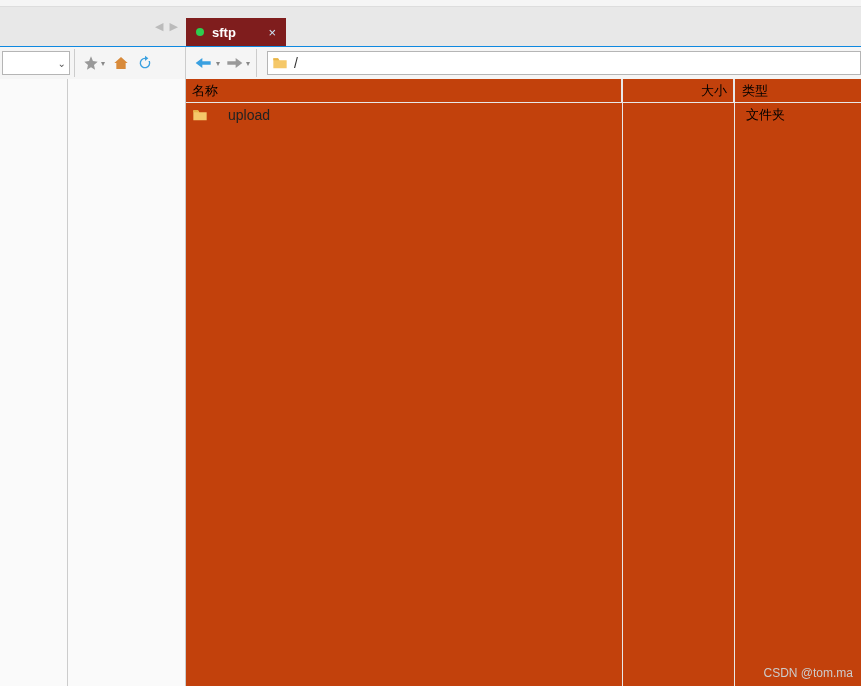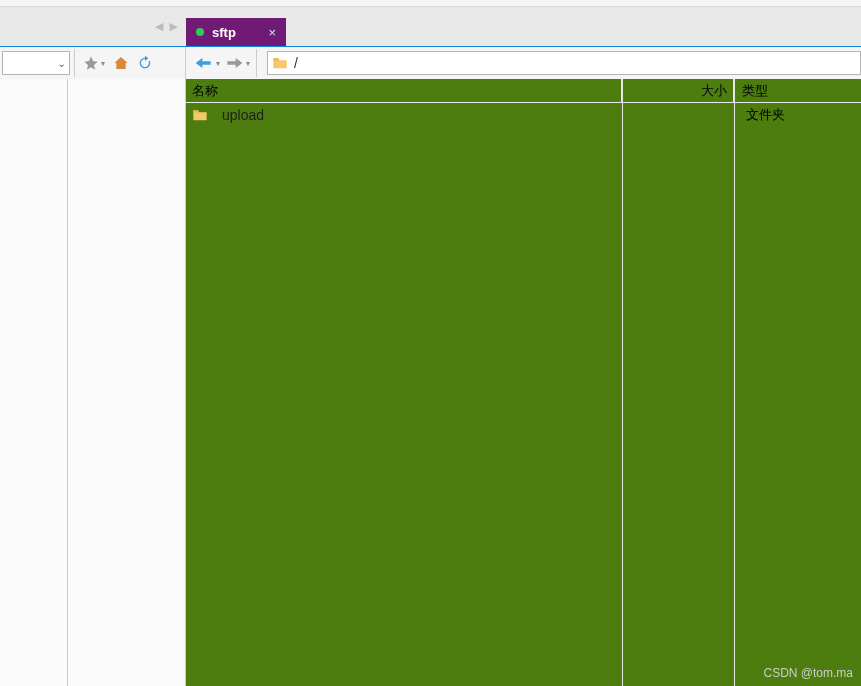--- a/index.html
+++ b/index.html
@@ -3,21 +3,21 @@
   <meta charset="utf-8">
   <style>
     * { margin: 0; padding: 0; box-sizing: border-box; }
     body { font-family: "Microsoft YaHei", Arial, sans-serif; font-size: 13px; background: #e8e8e8; width: 861px; height: 686px; overflow: hidden; }
     
     .top-bar { height: 7px; background: #f5f5f5; border-bottom: 1px solid #ddd; }
     
     .tab-area { height: 39px; background: #e8e8e8; display: flex; align-items: flex-end; }
     .tab-nav-arrows { width: 186px; height: 100%; display: flex; align-items: center; justify-content: flex-end; padding-right: 8px; gap: 6px; }
     .tab-arrow { color: #bbb; font-size: 11px; cursor: default; }
-    .tab { height: 28px; background: #701a75; color: #fff; display: flex; align-items: center; padding: 0 10px; gap: 8px; min-width: 100px; }
+    .tab { height: 28px; background: #7f1d1d; color: #fff; display: flex; align-items: center; padding: 0 10px; gap: 8px; min-width: 100px; }
     .tab-dot { width: 8px; height: 8px; border-radius: 50%; background: #2ecc4f; }
     .tab-label { font-weight: bold; font-size: 13px; flex: 1; }
     .tab-close { font-size: 13px; cursor: pointer; color: #cde8fa; }
     
     .toolbar-row { height: 33px; display: flex; background: #f5f5f5; border-top: 1px solid #0e88e0; }
     .left-toolbar { width: 186px; display: flex; align-items: center; border-right: 1px solid #ccc; }
     .dropdown-box { width: 68px; height: 24px; margin-left: 2px; background: #fff; border: 1px solid #b5b5b5; display: flex; align-items: center; justify-content: flex-end; padding-right: 3px; }
     .dropdown-chev { font-size: 10px; color: #555; }
     .sep { width: 1px; height: 28px; background: #ccc; margin: 0 4px; }
     .tb-btn { display: flex; align-items: center; padding: 0 4px; cursor: pointer; }
@@ -26,29 +26,29 @@
     
     .right-toolbar { flex: 1; display: flex; align-items: center; padding-left: 6px; }
     .nav-back, .nav-fwd { display: flex; align-items: center; padding: 0 2px; cursor: pointer; }
     .path-bar { flex: 1; height: 24px; background: #fff; border: 1px solid #b5b5b5; display: flex; align-items: center; padding: 0 4px; margin-left: 6px; gap: 6px; }
     .folder-mini svg { display: block; }
     .path-text { font-size: 14px; color: #333; }
     
     .content-row { display: flex; height: 607px; }
     .left-panel { width: 68px; background: #fafafa; border-right: 1px solid #ccc; }
     .mid-gutter { width: 118px; background: #fafafa; border-right: 1px solid #ccc; }
-    .file-panel { flex: 1; background: #4d7c0f; position: relative; }
+    .file-panel { flex: 1; background: #c2410c; position: relative; }
     
     .col-headers { display: flex; height: 24px; border-bottom: 1px solid #e8e8e8; align-items: center; }
     .col-name { flex: 0 0 436px; padding-left: 6px; border-right: 1px solid #e8e8e8; height: 100%; display: flex; align-items: center; }
     .col-size { flex: 0 0 112px; text-align: right; padding-right: 6px; border-right: 1px solid #e8e8e8; height: 100%; display: flex; align-items: center; justify-content: flex-end; }
     .col-type { flex: 1; padding-left: 8px; height: 100%; display: flex; align-items: center; }
     
     .file-row { display: flex; height: 24px; align-items: center; }
-    .cell-name { flex: 0 0 436px; padding-left: 6px; display: flex; align-items: center; gap: 14px; }
+    .cell-name { flex: 0 0 436px; padding-left: 6px; display: flex; align-items: center; gap: 20px; }
     .cell-size { flex: 0 0 112px; text-align: right; padding-right: 6px; }
     .cell-type { flex: 1; padding-left: 12px; }
     .folder-icon svg { display: block; }
     .fname { font-size: 14px; color: #222; }
     
     .divider-v { position: absolute; top: 0; bottom: 0; border-right: 1px solid #e8e8e8; }
     .dv1 { left: 436px; }
     .dv2 { left: 548px; }
     
     .watermark { position: absolute; bottom: 6px; right: 8px; font-size: 12px; color: #ccc; margin-top: 16px; }

